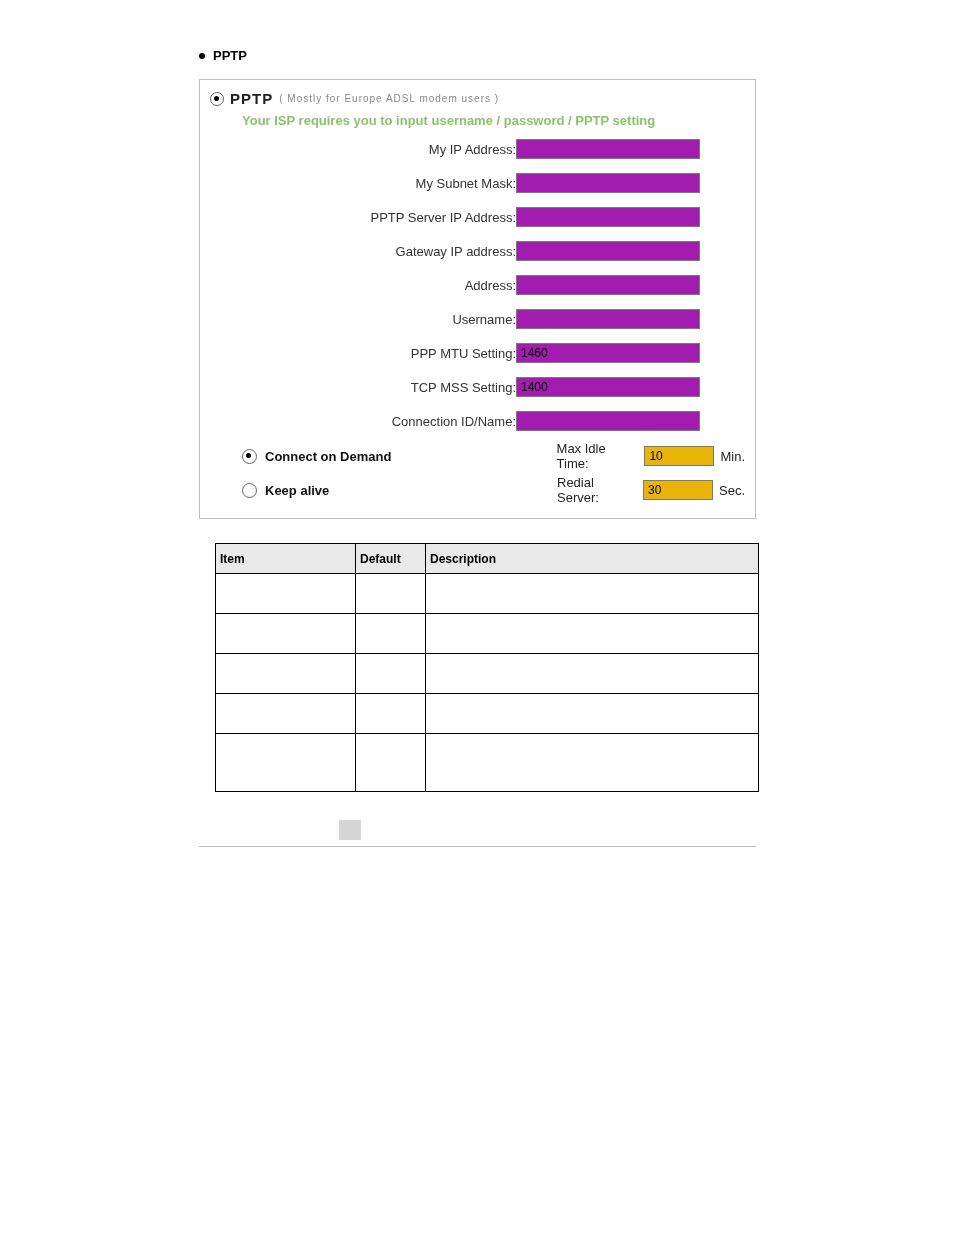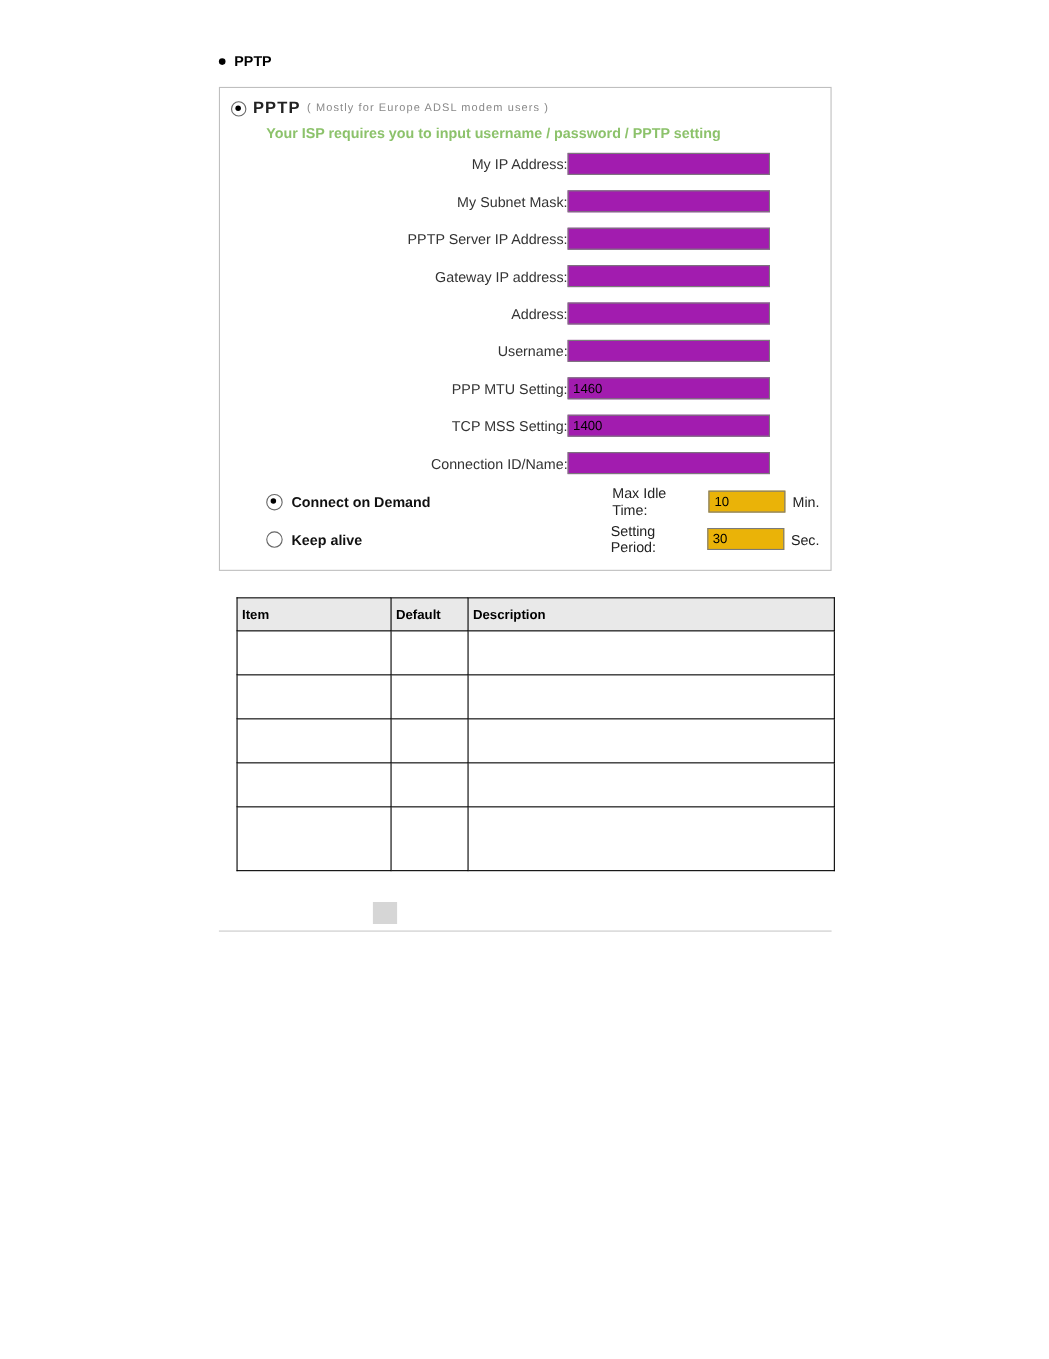--- a/index.html
+++ b/index.html
@@ -269,21 +269,21 @@
         <span>Min.</span>
       </div>
     </div>
 
     <div class="option-row">
       <div class="option-left">
         <span class="radio"></span>
         <span class="opt-label">Keep alive</span>
       </div>
       <div class="option-right">
-        <span>Setting Period:</span>
+        <span>Redial Server:</span>
         <input class="small-input" value="30" style="">
         <span>Sec.</span>
       </div>
     </div>
 
   </div>
 
   <table class="desc-table">
     <colgroup>
       <col class="col-item">

